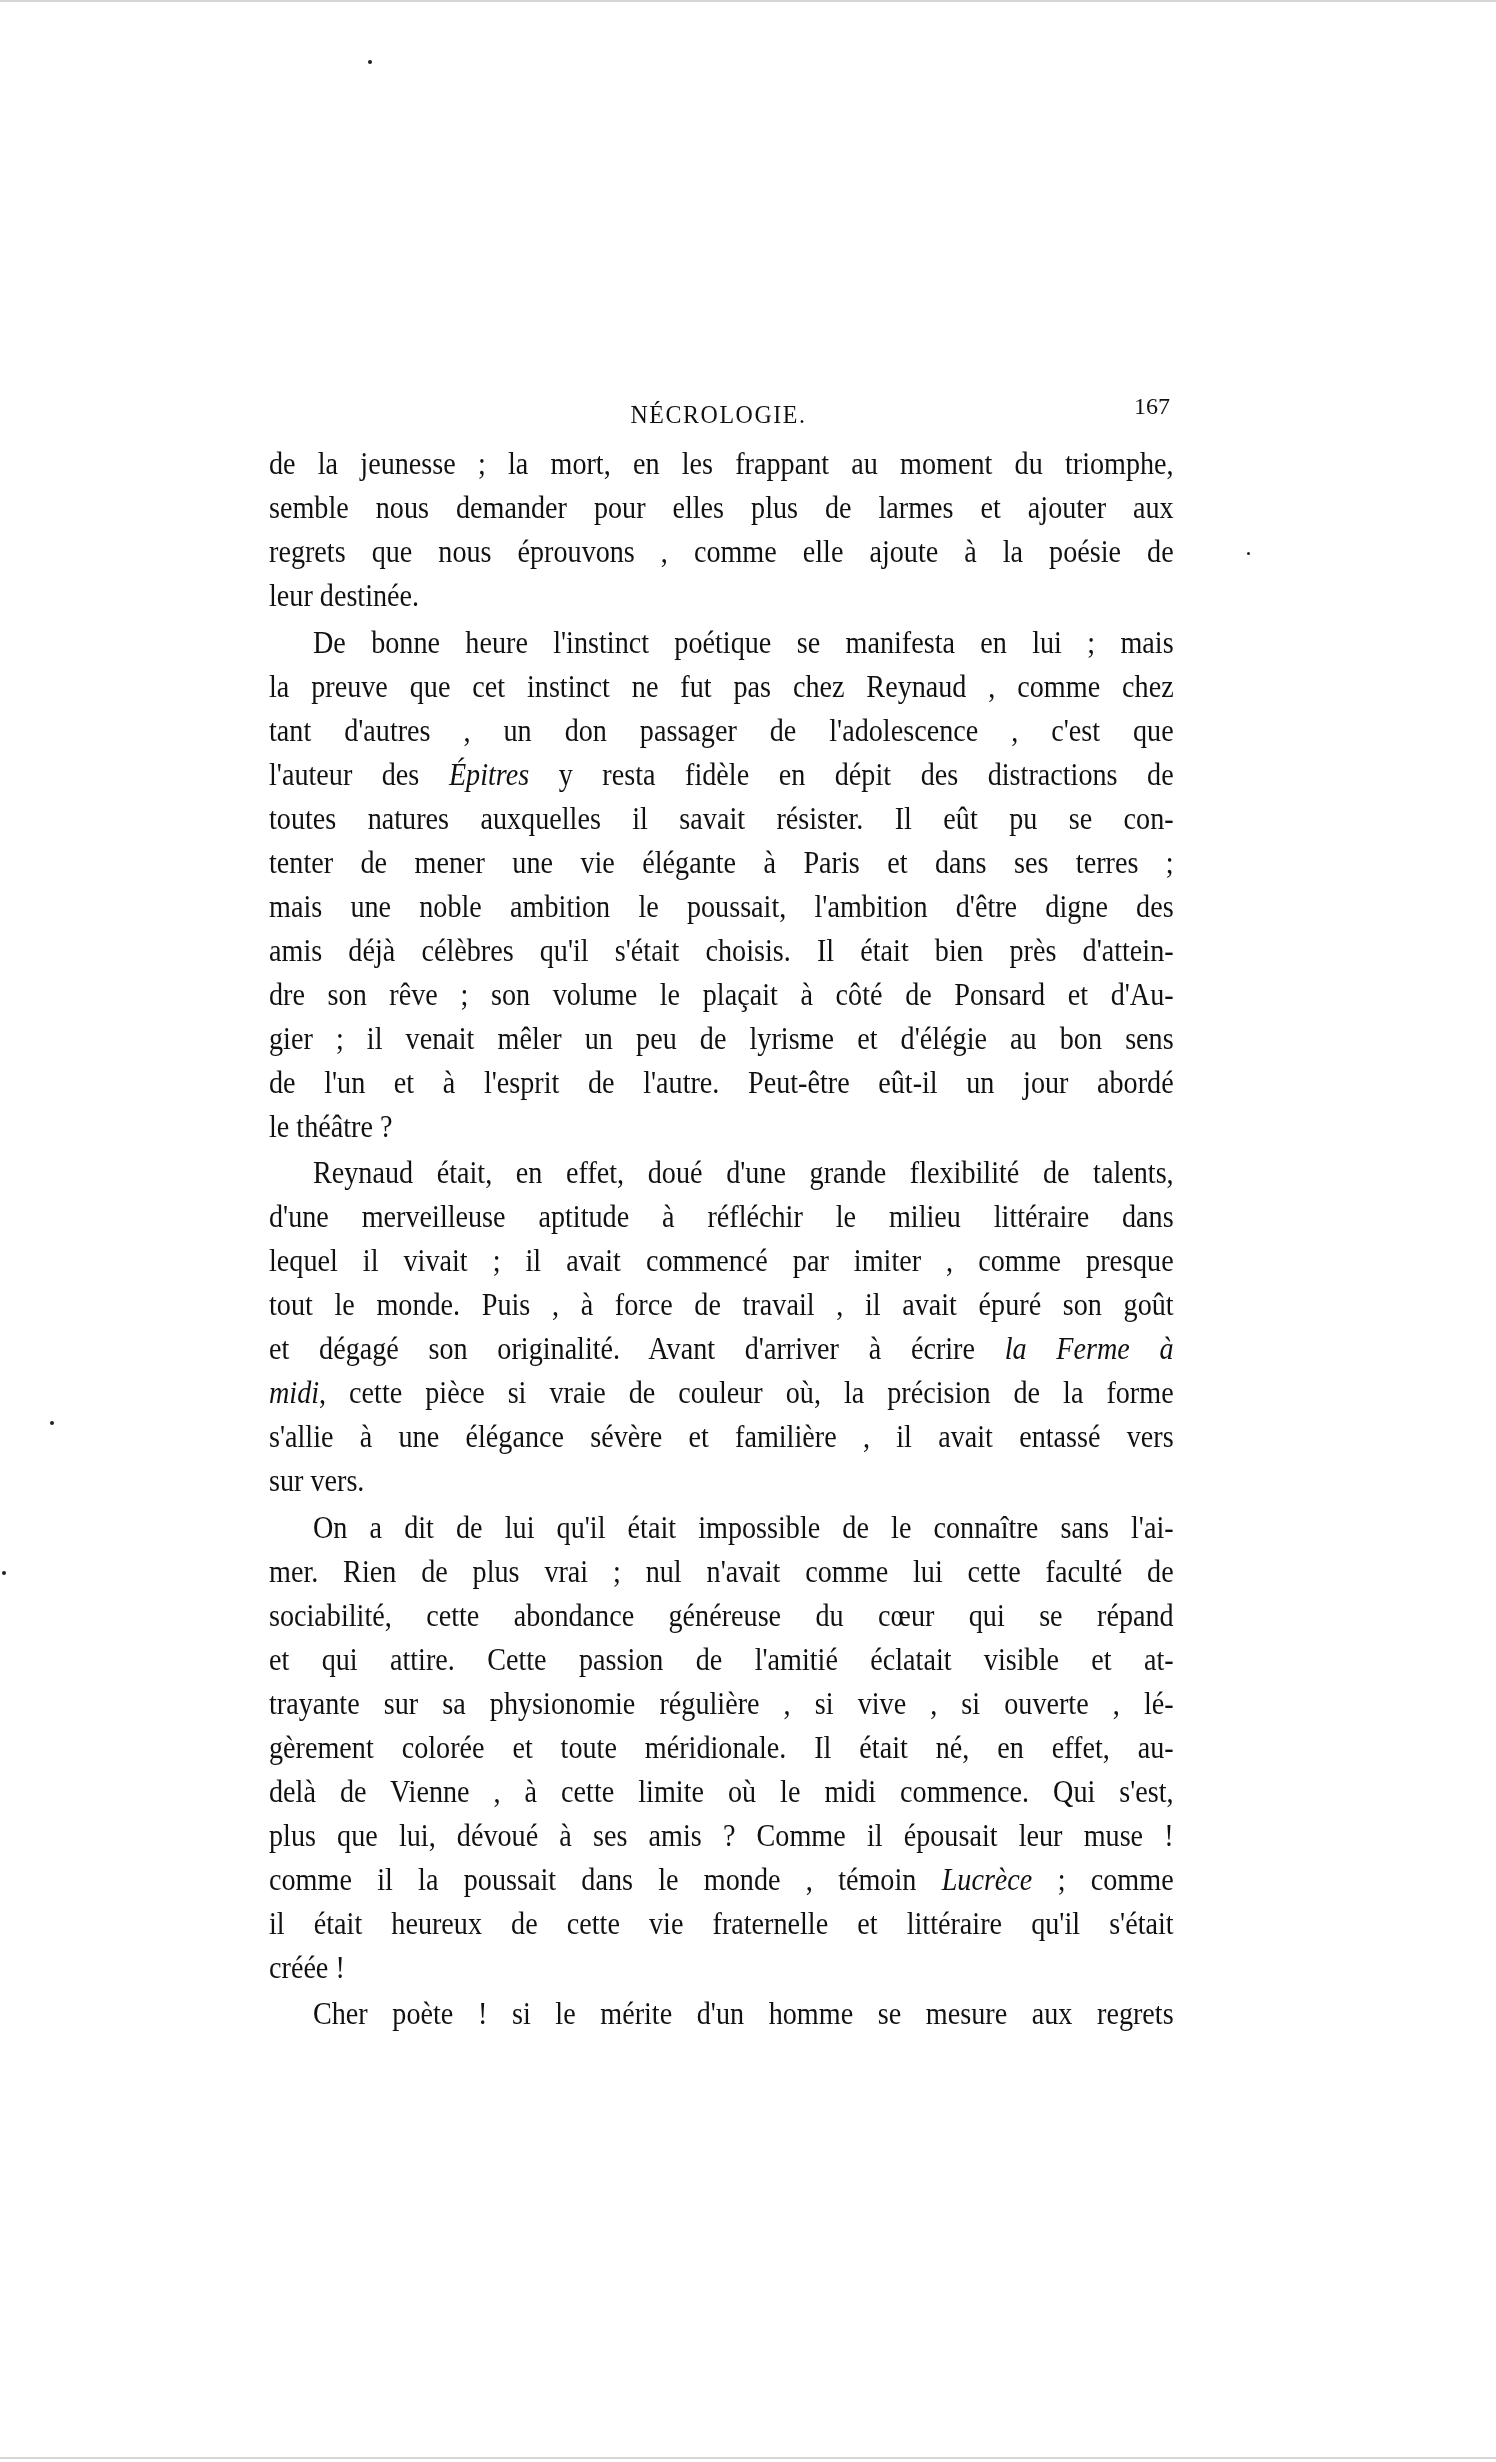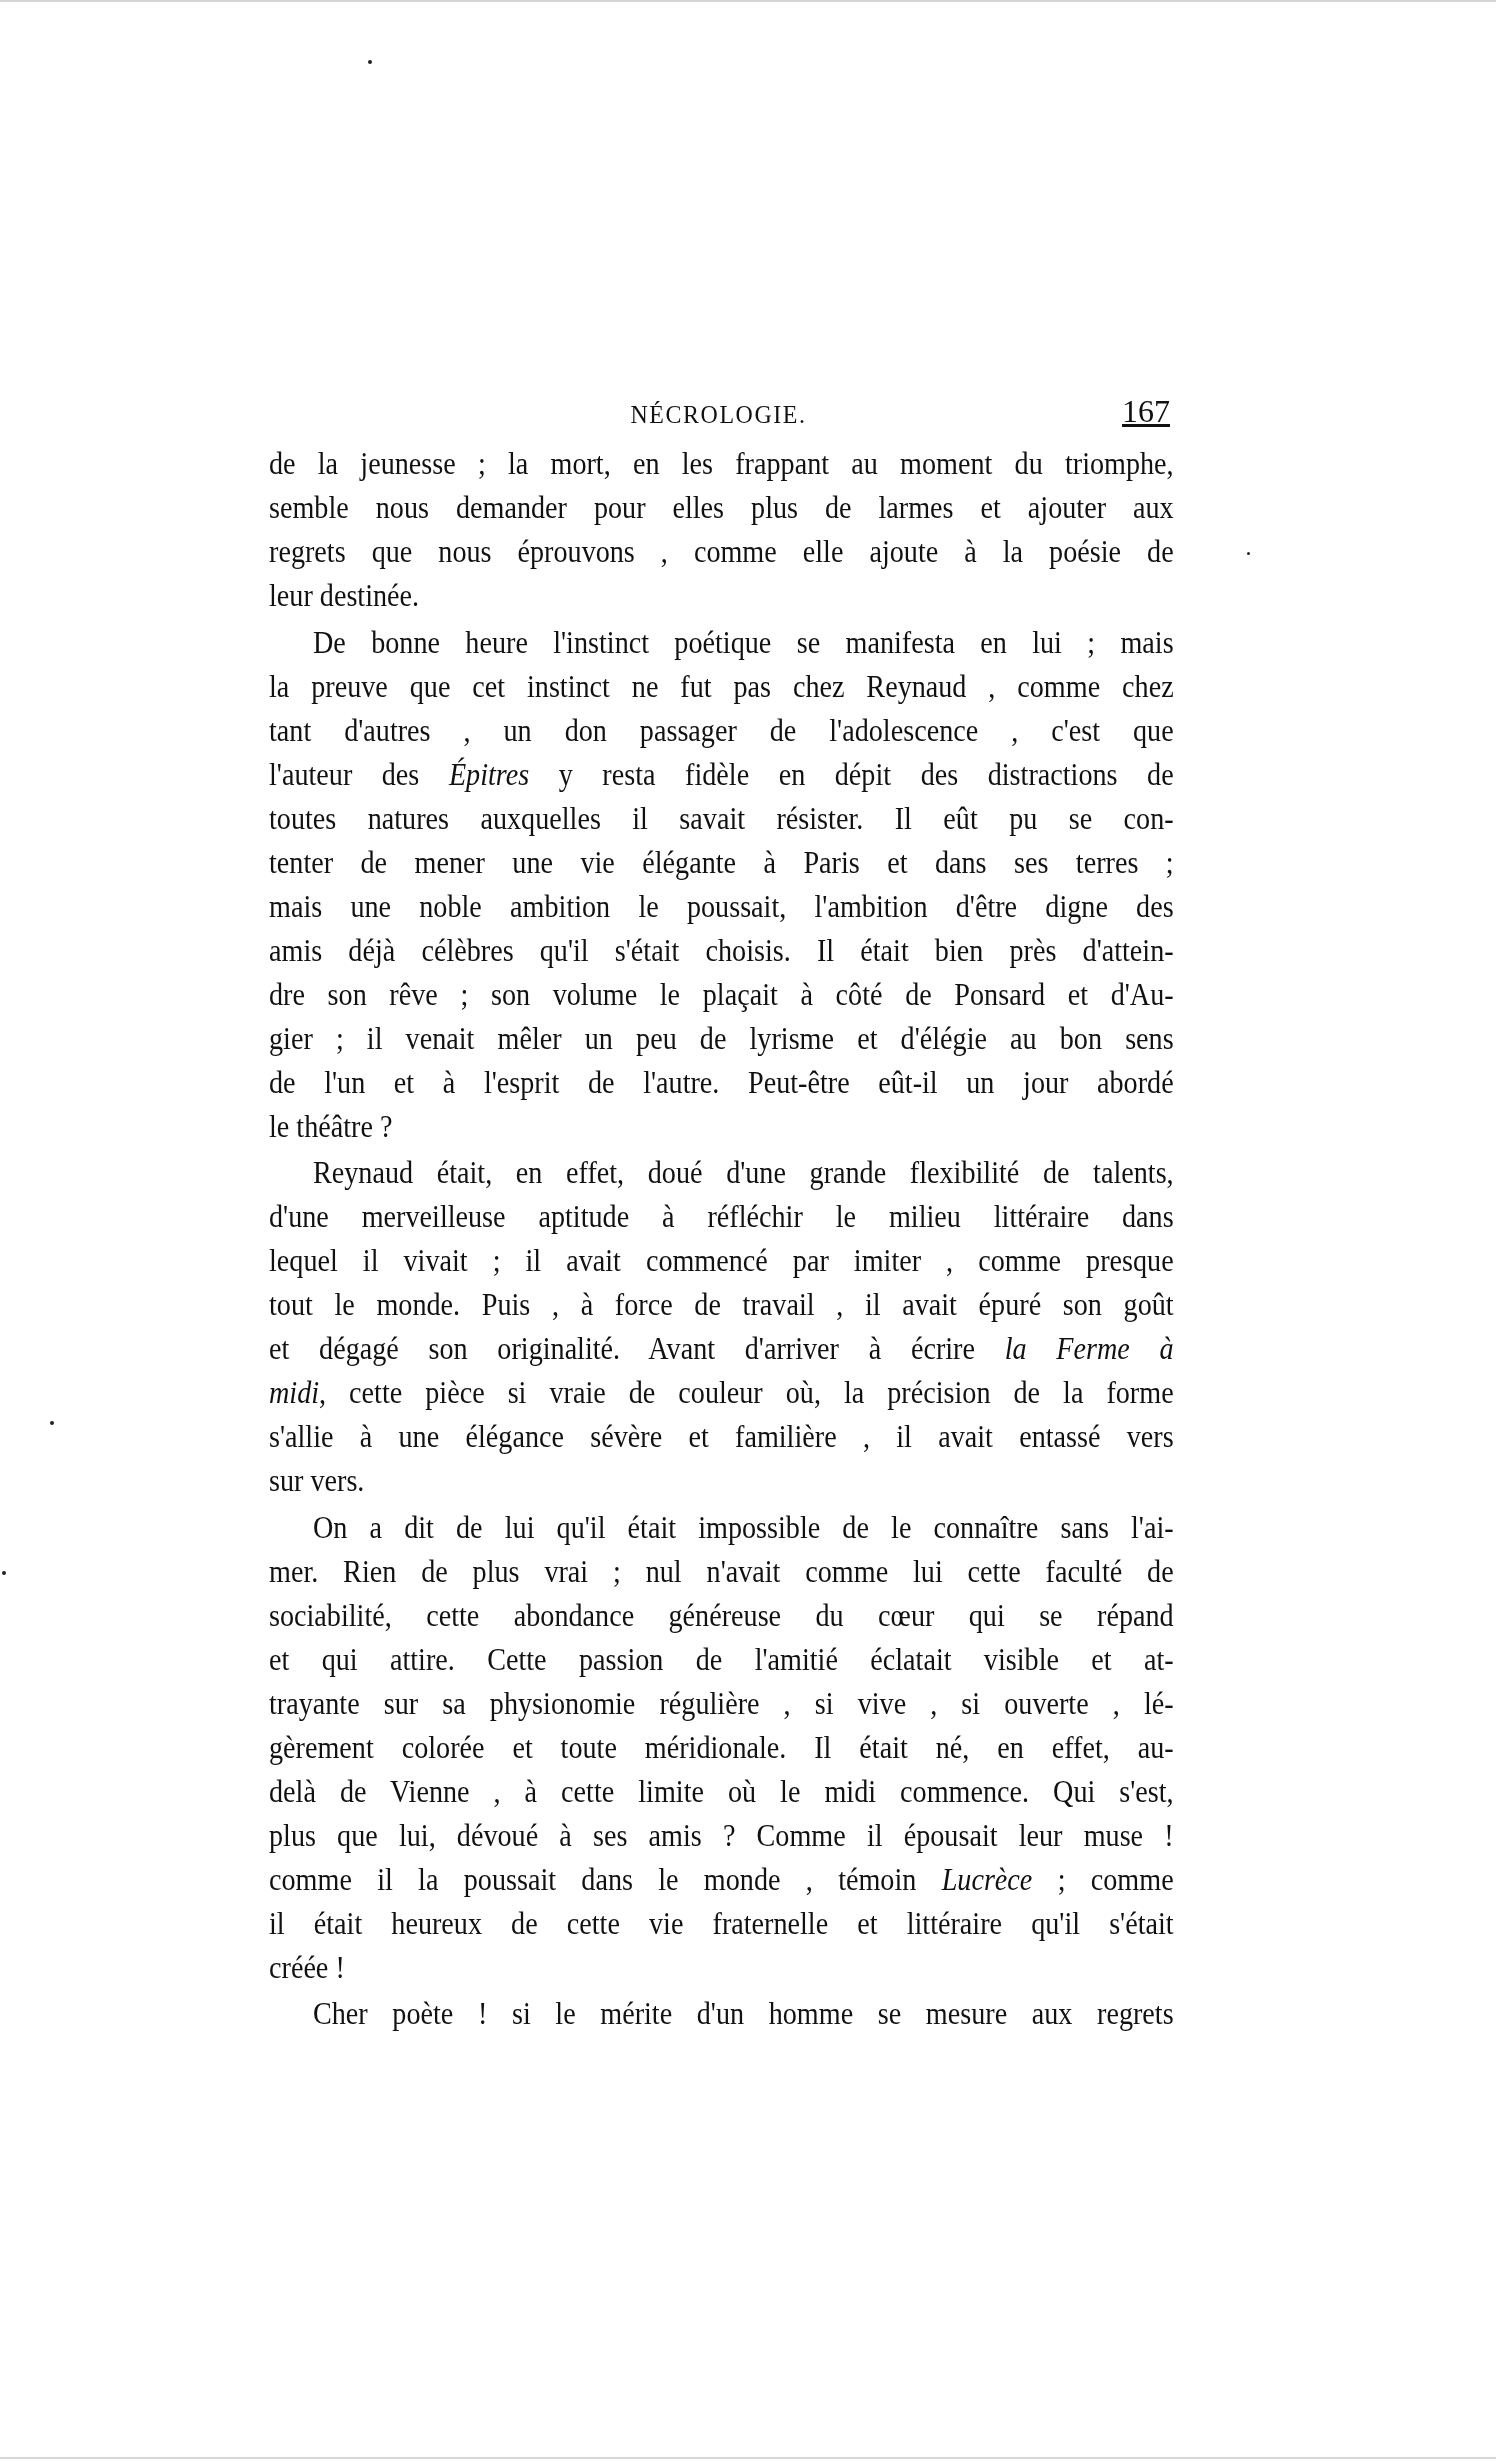--- a/index.html
+++ b/index.html
@@ -1,20 +1,20 @@
 <!DOCTYPE html>
 <html style="font-size:13.4px"><head>
 <meta charset="utf-8">
 <style>
   html, body { margin: 0; padding: 0; background: #ffffff; }
   body { width: 1496px; height: 2462px; position: relative; overflow: hidden; font-family: "Liberation Serif", serif; color: #111; }
   .page { position: absolute; left: 0; top: 0; width: 1496px; height: 2462px; border-radius: 17px; }
   .header { position: absolute; top: 393px; left: 267px; width: 903px; height: 50px; }
   .running-title { position: absolute; left: 0; right: 0; text-align: center; top: 6.7px; font-size: 26px; letter-spacing: 1.7px; transform: scaleX(0.92); }
-  .page-number { position: absolute; right: 0; top: 0; font-size: 32px; text-decoration: underline; }
+  .page-number { position: absolute; right: 0; top: 0; font-size: 24px; }
   .body-text { position: absolute; top: 441px; left: 269px; width: 904px; font-size: 32px; line-height: 44px; transform: scaleX(0.88); transform-origin: left top; width: 1028px; }
   .line { display: block; white-space: nowrap; text-align: justify; text-align-last: justify; }
   .line.last { text-align-last: left; }
   .line.indent { padding-left: 50px; }
   .para-gap { height: 2.5px; }
   i { font-style: italic; }
   .speck { position: absolute; background: #222; border-radius: 50%; }
   .edge-line { position: absolute; background: #999; }
 </style>
 </head>

